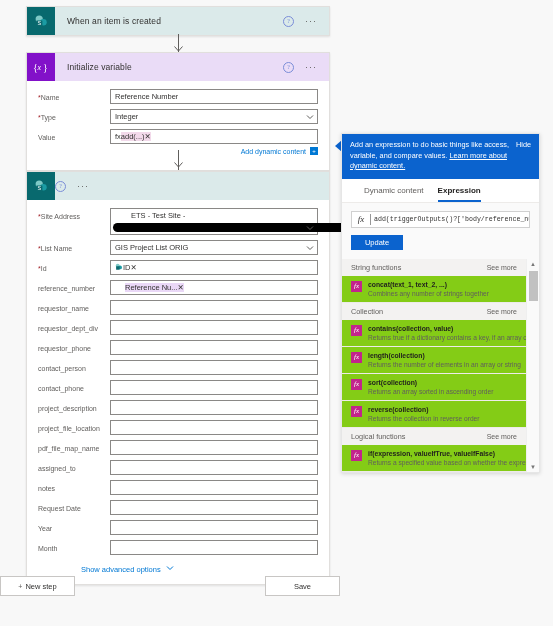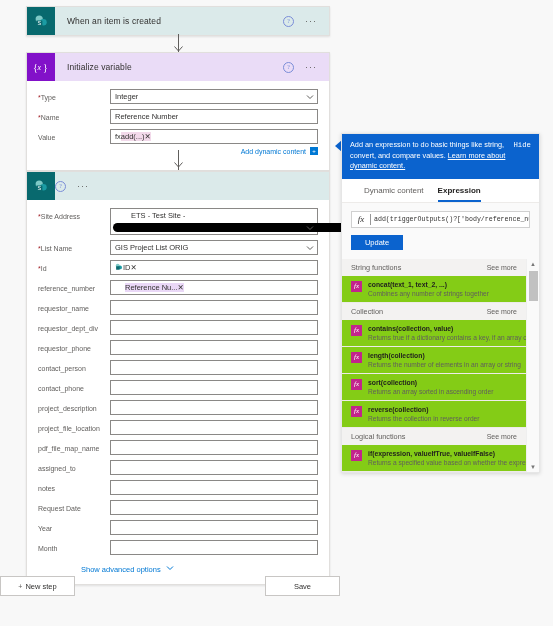--- a/index.html
+++ b/index.html
@@ -141,21 +141,21 @@
     border-right:7px solid #0b63ce;
   }
   .panel-banner{
     background:#0b63ce;color:#fff;
     padding:6px 8px 7px 8px;
     font-size:7.3px;line-height:10.5px;
     position:relative;
   }
   .panel-banner .hide{
     position:absolute;right:8px;top:6px;
-    font-size:7.3px;color:#fff;cursor:pointer;font-family:Liberation Mono, monospace;
+    font-size:7.3px;color:#fff;cursor:pointer;
   }
   .panel-banner a{color:#fff;text-decoration:underline;cursor:pointer;}
   .panel-tabs{
     display:flex;gap:14px;
     padding:7px 10px 0 22px;
     border-bottom:1px solid #edebe9;
   }
   .ptab{
     font-size:8px;color:#605e5c;
     padding-bottom:5px;cursor:pointer;
@@ -269,39 +269,39 @@
       </div>
       <div class="card-title">Initialize variable</div>
       <div class="head-actions">
         <div class="help-ic">?</div>
         <div class="ellips">···</div>
       </div>
     </div>
     <div class="card-body">
 
       <div class="frow">
+        <div class="flabel"><span class="req">*</span><span>Name</span></div>
+        <div class="fctrl">
+          <div class="inp">
+            <span class="val">Reference Number</span>
+          </div>
+        </div>
+      </div>
+
+      <div class="frow">
         <div class="flabel"><span class="req">*</span><span>Type</span></div>
         <div class="fctrl">
           <div class="inp">
             <span class="val">Integer</span>
           </div>
           <span class="chev">
             <svg width="8" height="8" viewBox="0 0 8 8">
                 <path d="M1 2.5 L4 5.5 L7 2.5" fill="none" stroke="#605e5c" stroke-width="1"></path>
               </svg>
           </span>
-        </div>
-      </div>
-
-      <div class="frow">
-        <div class="flabel"><span class="req">*</span><span>Name</span></div>
-        <div class="fctrl">
-          <div class="inp">
-            <span class="val">Reference Number</span>
-          </div>
         </div>
       </div>
 
       <div class="frow">
         <div class="flabel">Value</div>
         <div class="fctrl">
           <div class="inp">
             <span class="tokwrap">
               <span class="tic fx">fx</span>
               <span class="pinkbg">
@@ -542,21 +542,21 @@
     </div>
   </div>
 
 </div>
 
 <div class="panel-pointer"></div>
 <div class="panel">
 
   <div class="panel-banner">
     <span class="hide">Hide</span>
-    <span>Add an expression to do basic things like string, convert, and compare values. </span><a>Learn more about dynamic content.</a>
+    <span>Add an expression to do basic things like access, variable, and compare values. </span><a>Learn more about dynamic content.</a>
   </div>
 
   <div class="panel-tabs">
     <div class="ptab">Dynamic content</div>
     <div class="ptab active">Expression</div>
   </div>
 
   <div class="expr-area">
     <div class="expr-box">
       <span class="fxlab">fx</span>

